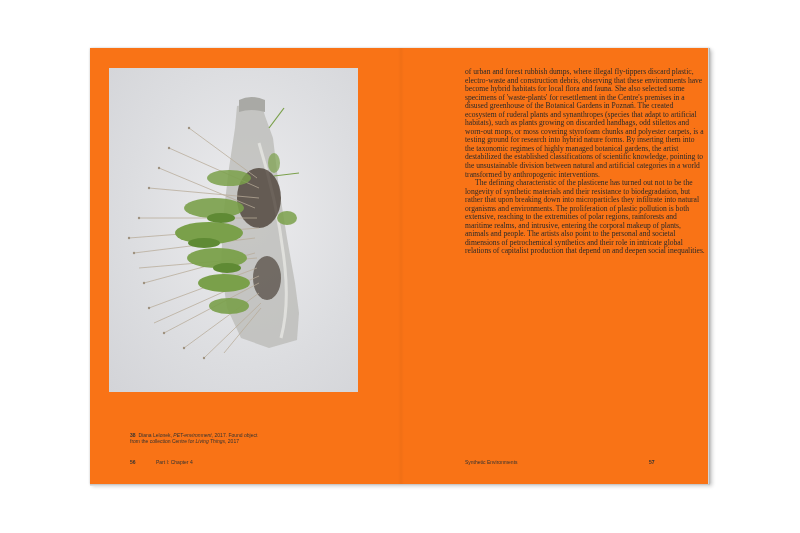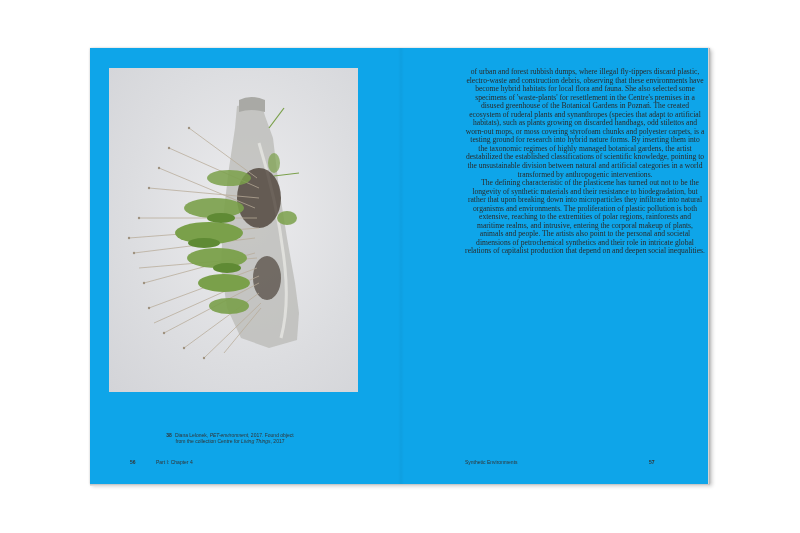--- a/index.html
+++ b/index.html
@@ -2,23 +2,22 @@
 <html><head>
   <meta charset="utf-8">
   <style>
     html, body { margin:0; padding:0; }
     body {
       width:800px; height:533px; background:#ffffff; position:relative; overflow:hidden;
       font-family:"Liberation Sans", sans-serif;
     }
     .spread {
       position:absolute; left:90px; top:48px; width:620px; height:436px;
-      background:#0ea5e9;
+      background:#f97316;
       box-shadow: 0 0 2px rgba(0,0,0,0.18), 2px 2px 4px rgba(0,0,0,0.22);
-      text-align: center;
     }
     .spread::after {
       content:""; position:absolute; right:0; top:0; width:2px; height:100%;
       background:linear-gradient(to right, #e4e4e4, #a8a8a8);
     }
     .spread .bottom-edge {
       position:absolute; left:0; bottom:-2px; width:100%; height:2px;
       background:linear-gradient(to bottom, #bdbdbd, #e8e8e8);
     }
     .gutter {

